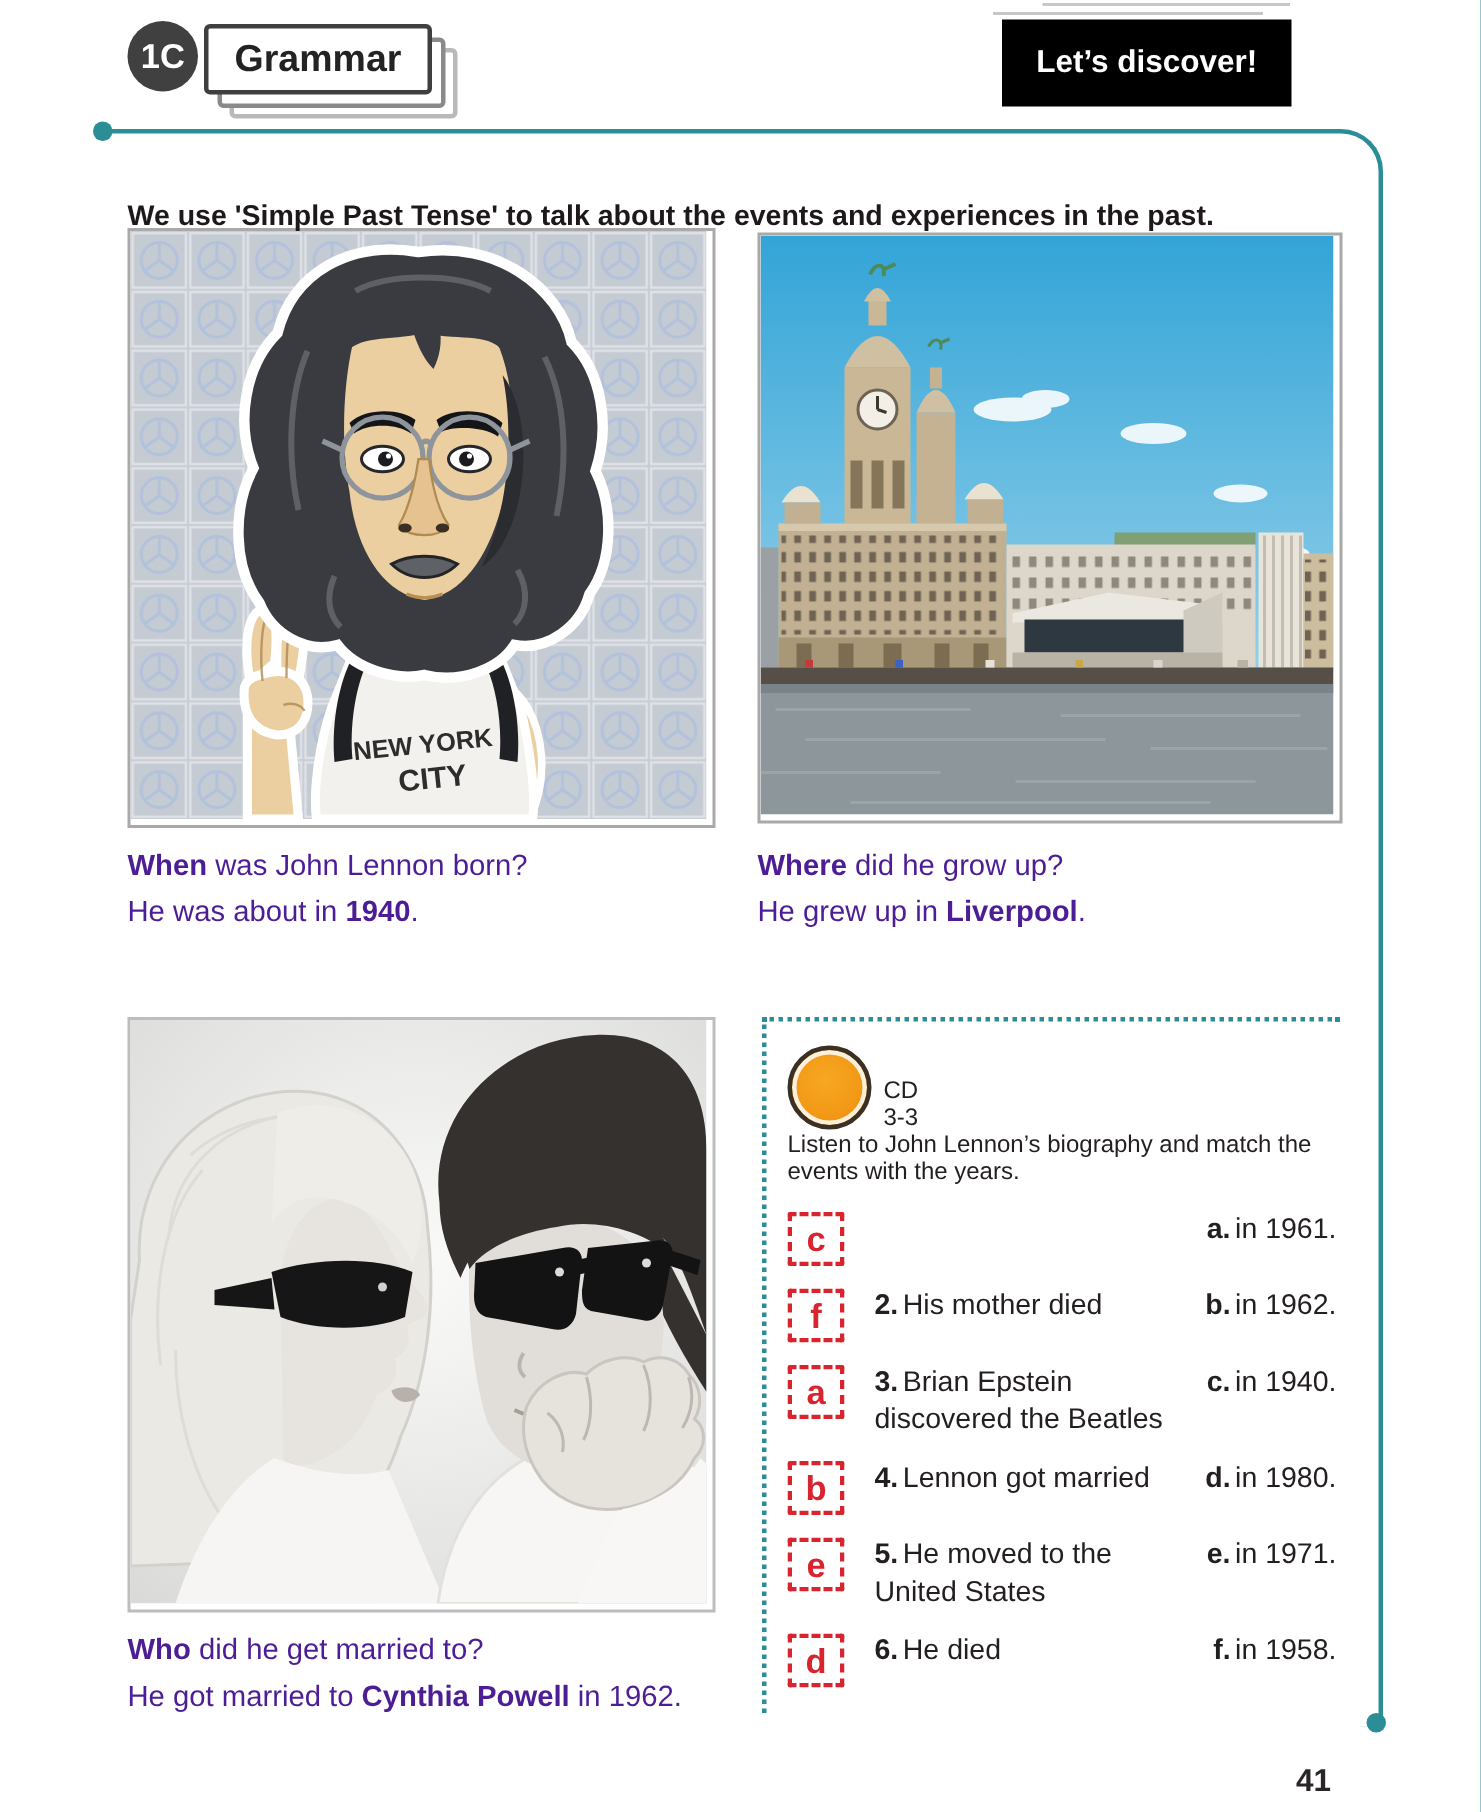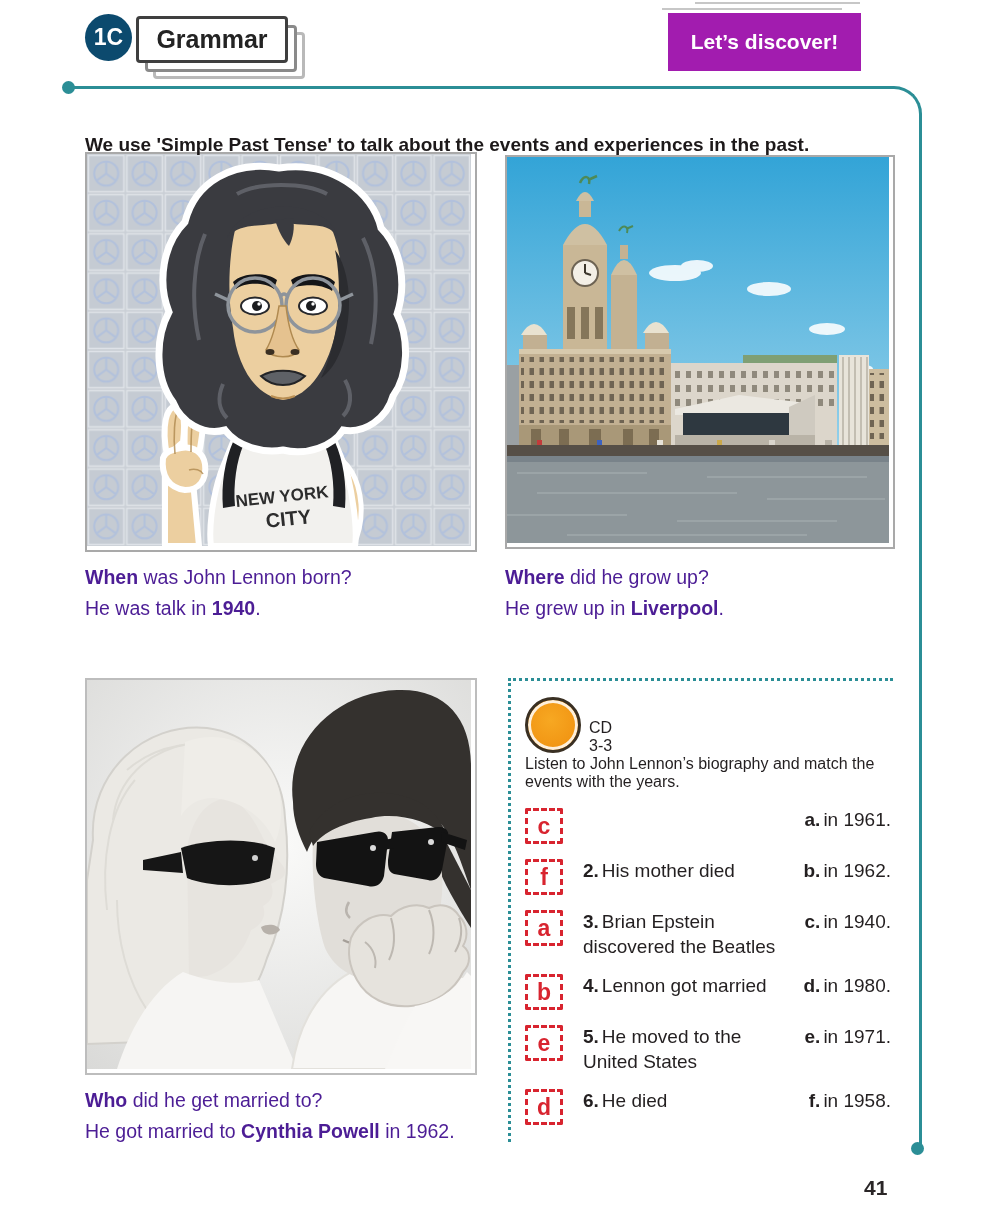--- a/index.html
+++ b/index.html
@@ -7,33 +7,33 @@
     width:987px;height:1208px;position:relative;background:#ffffff;
     font-family:"Liberation Sans","DejaVu Sans",sans-serif;color:#231f20;
     overflow:hidden;
   }
   .abs{position:absolute;}
 
   
   .tab-ghost{position:absolute;height:2px;background:#c7c7c7;}
   .badge{
     left:85px;top:14px;width:47px;height:47px;border-radius:50%;
-    background:#0c4a6e;color:#fff;font-weight:bold;font-size:23px;
+    background:#404040;color:#fff;font-weight:bold;font-size:23px;
     line-height:47px;text-align:center;z-index:6;
   }
   .gbox-wrap{left:136px;top:16px;z-index:5;}
   .gbox-sh2{position:absolute;left:17px;top:16px;width:146px;height:41px;
     background:#fff;border:3px solid #b9b9b9;border-radius:4px;}
   .gbox-sh1{position:absolute;left:9px;top:9px;width:146px;height:41px;
     background:#fff;border:3px solid #8a8a8a;border-radius:4px;}
   .gbox{position:relative;width:146px;height:41px;background:#fff;
     border:3px solid #3f3f3f;border-radius:4px;text-align:center;
     font-weight:bold;font-size:25px;line-height:41px;color:#232323;}
   .banner{
-    left:668px;top:13px;width:193px;height:58px;background:#a21caf;
+    left:668px;top:13px;width:193px;height:58px;background:#000000;
     color:#fff;font-weight:bold;font-size:21px;line-height:58px;
     text-align:center;z-index:4;
   }
   
   .frame{
     left:68px;top:86px;width:851px;height:1062px;
     border-top:3px solid #2b8e96;border-right:3px solid #2b8e96;
     border-top-right-radius:28px;z-index:1;
   }
   .dot{width:13px;height:13px;border-radius:50%;background:#2b8e96;z-index:2;}
@@ -339,21 +339,21 @@
       <path d="M372,238 C376,250 374,262 368,272"></path>
       <path d="M278,262 C286,268 290,278 288,288"></path>
     </g>
     <path d="M328,326 C352,322 370,308 380,292 L384,296 L384,389 L298,389 C308,366 316,344 328,326 Z" fill="#f8f7f5"></path>
   </g>
 </svg>
 </div>
 
 <div class="abs caption cap1">
   <div><b>When</b><span> was John Lennon born?</span></div>
-  <div><span>He was talk in </span><b>1940</b><span>.</span></div>
+  <div><span>He was about in </span><b>1940</b><span>.</span></div>
 </div>
 <div class="abs caption cap2">
   <div><b>Where</b><span> did he grow up?</span></div>
   <div><span>He grew up in </span><b>Liverpool</b><span>.</span></div>
 </div>
 <div class="abs caption cap3">
   <div><b>Who</b><span> did he get married to?</span></div>
   <div><span>He got married to </span><b>Cynthia Powell</b><span> in 1962.</span></div>
 </div>
 

